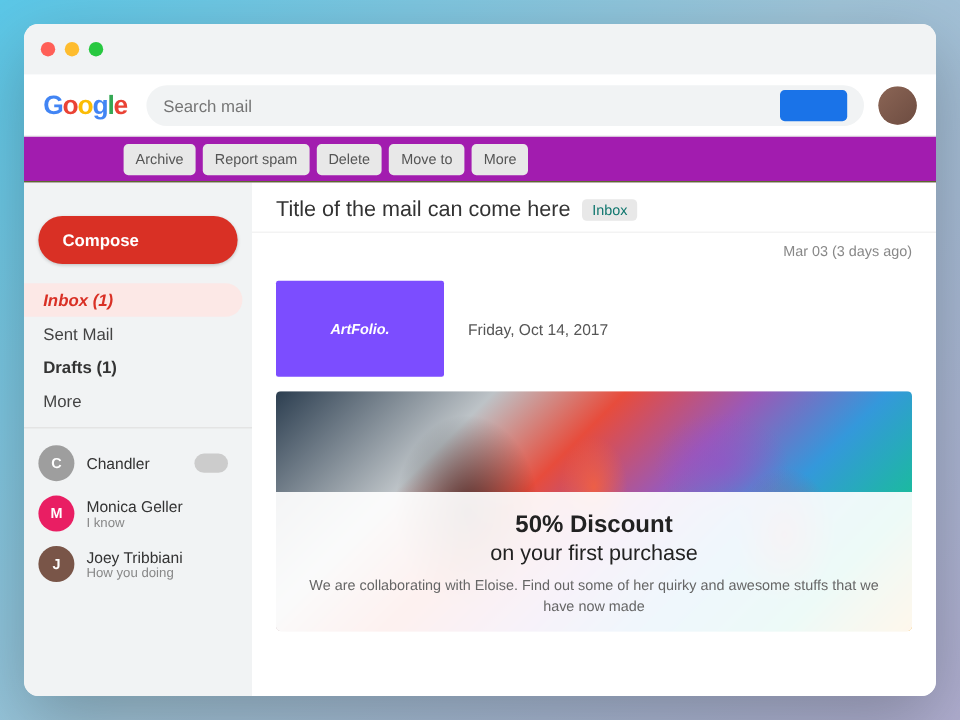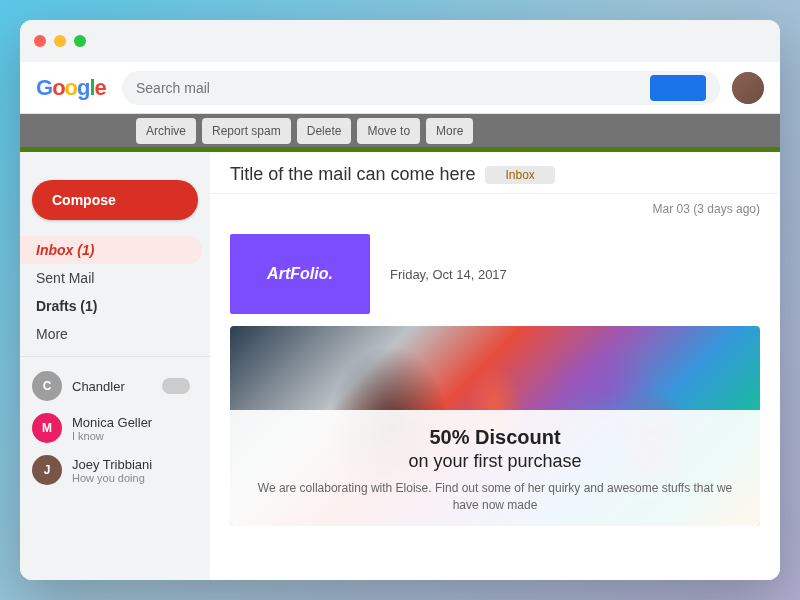--- a/index.html
+++ b/index.html
@@ -104,27 +104,27 @@
       flex-shrink: 0;
     }
     .avatar-img {
       width: 32px; height: 32px;
       border-radius: 50%;
       background: linear-gradient(135deg, #8b6555, #6d4c41);
     }
 
     
     .sub-header {
-      background: #737373;
+      background: #a21caf;
       height: 38px;
       display: flex;
       align-items: center;
-      padding: 0 16px 0 116px;
+      padding: 0 16px 0 83px;
       gap: 6px;
-      border-bottom: 5px solid #4d7c0f;
+      border-bottom: 1px solid #4d7c0f;
       flex-shrink: 0;
     }
     .toolbar-btn {
       background: #e8e8e8;
       border: none;
       border-radius: 4px;
       height: 26px;
       padding: 0 10px;
       font-size: 12px;
       color: #555;
@@ -231,23 +231,23 @@
       border-bottom: 1px solid #f0f0f0;
     }
     .email-title {
       font-size: 18px;
       color: #333;
       font-weight: 400;
     }
     .inbox-badge {
       background: #e8e8e8;
       border-radius: 4px;
-      padding: 2px 20px;
-      font-size: 12px;
-      color: #a16207;
+      padding: 2px 8px;
+      font-size: 12px;
+      color: #0f766e;
     }
     .email-meta {
       display: flex;
       align-items: center;
       justify-content: space-between;
       padding: 8px 20px;
       font-size: 12px;
       color: #888;
     }
     .email-date { font-size: 12px; color: #888; }
@@ -257,21 +257,21 @@
       gap: 0;
     }
     .artfolio-banner {
       width: 140px;
       height: 80px;
       background: #7c4dff;
       display: flex;
       align-items: center;
       justify-content: center;
       color: #fff;
-      font-size: 16px;
+      font-size: 12px;
       font-style: italic;
       font-weight: 600;
       border-radius: 2px;
       flex-shrink: 0;
     }
     .email-info {
       display: flex;
       flex-direction: column;
       justify-content: center;
       padding-left: 20px;

